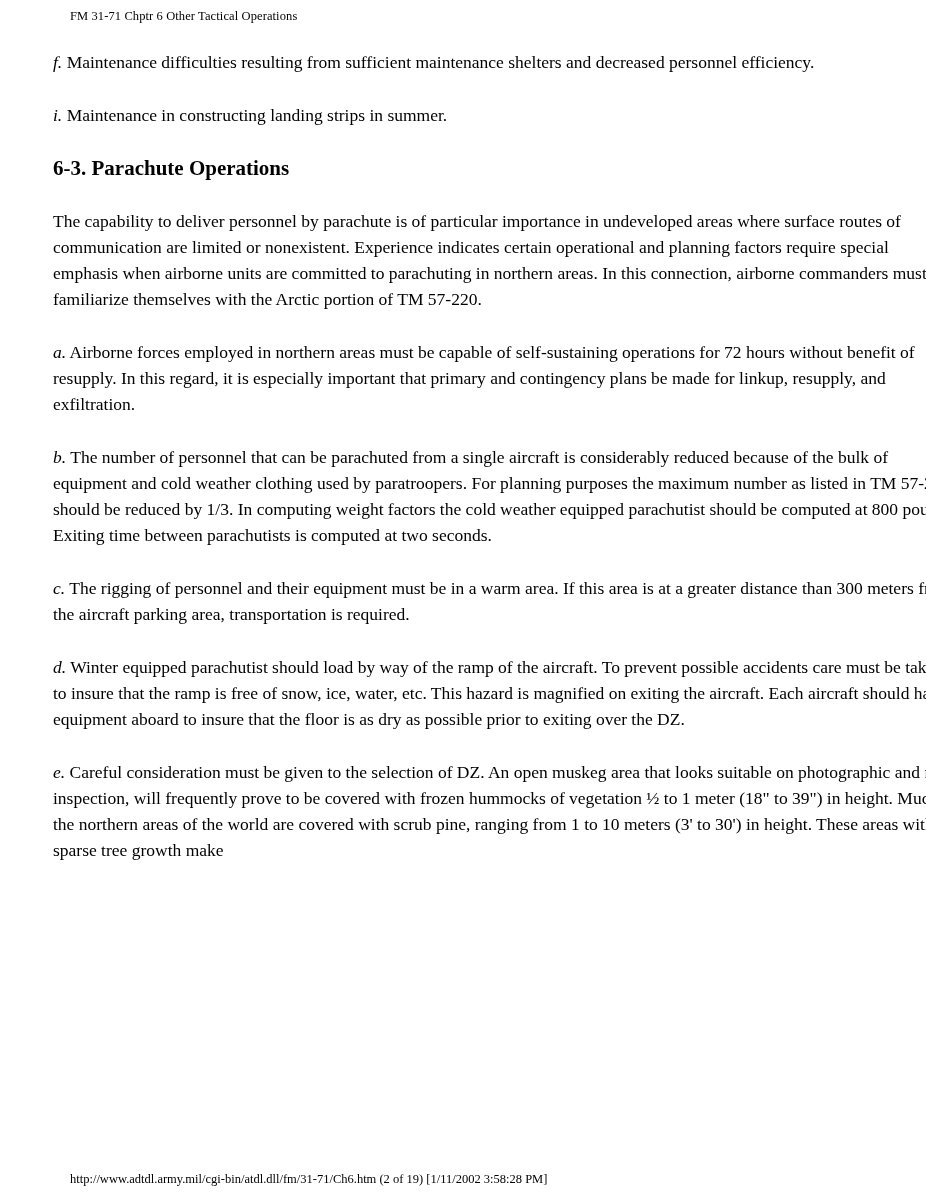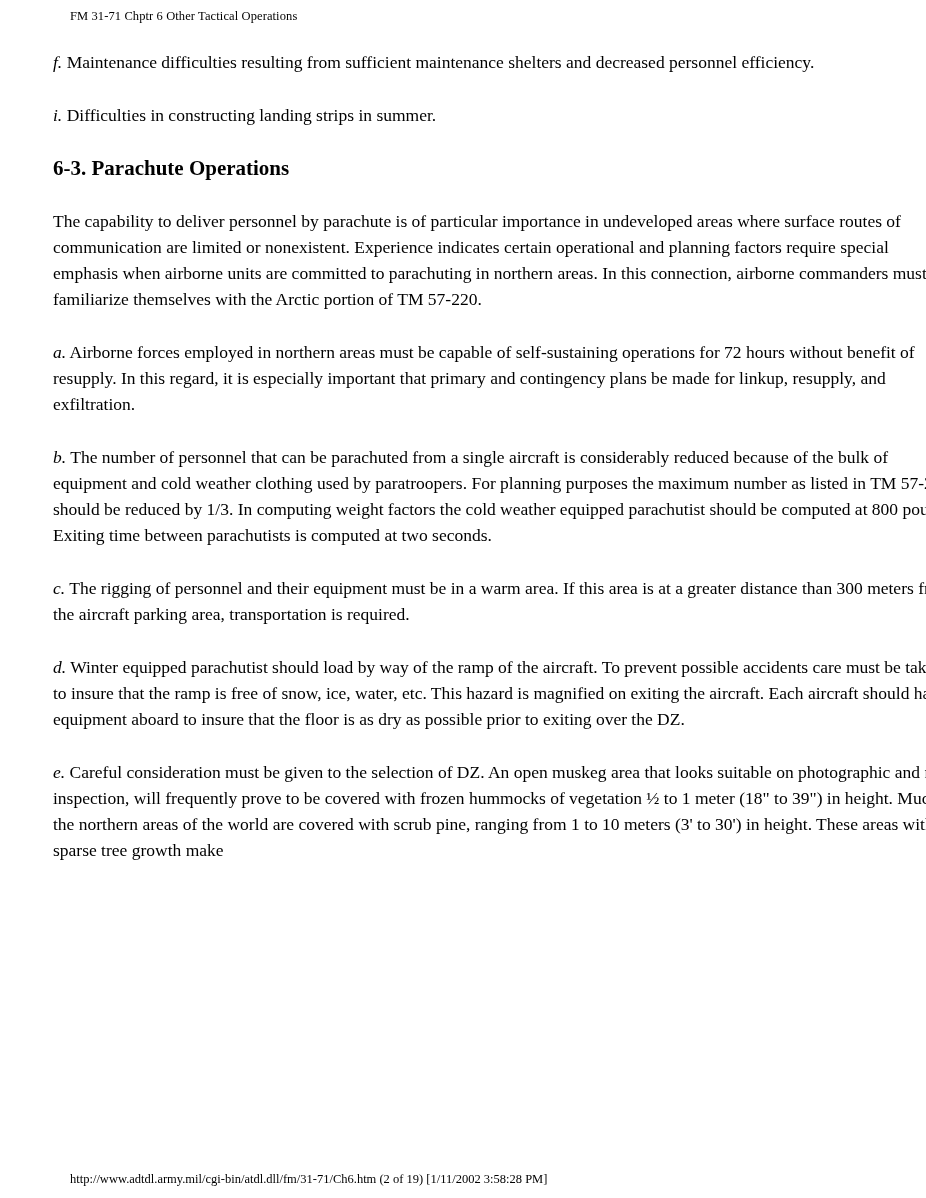--- a/index.html
+++ b/index.html
@@ -59,21 +59,21 @@
 
     <p class="para">
       <i>f.</i>
       <span>Maintenance difficulties resulting from sufficient maintenance shelters and decreased personnel efficiency.</span>
     </p>
 
 
 
     <p class="para">
       <i>i.</i>
-      <span>Difficulties in constructing landing strips in summer.</span>
+      <span>Maintenance in constructing landing strips in summer.</span>
     </p>
 
 
     <p class="section-heading">6-3. Parachute Operations</p>
 
     <p class="para">The capability to deliver personnel by parachute is of particular importance in undeveloped areas where surface routes of communication are limited or nonexistent. Experience indicates certain operational and planning factors require special emphasis when airborne units are committed to parachuting in northern areas. In this connection, airborne commanders must familiarize themselves with the Arctic portion of TM 57-220.</p>
 
     <p class="para">
       <i>a.</i>
       <span>Airborne forces employed in northern areas must be capable of self-sustaining operations for 72 hours without benefit of resupply. In this regard, it is especially important that primary and contingency plans be made for linkup, resupply, and exfiltration.</span>

